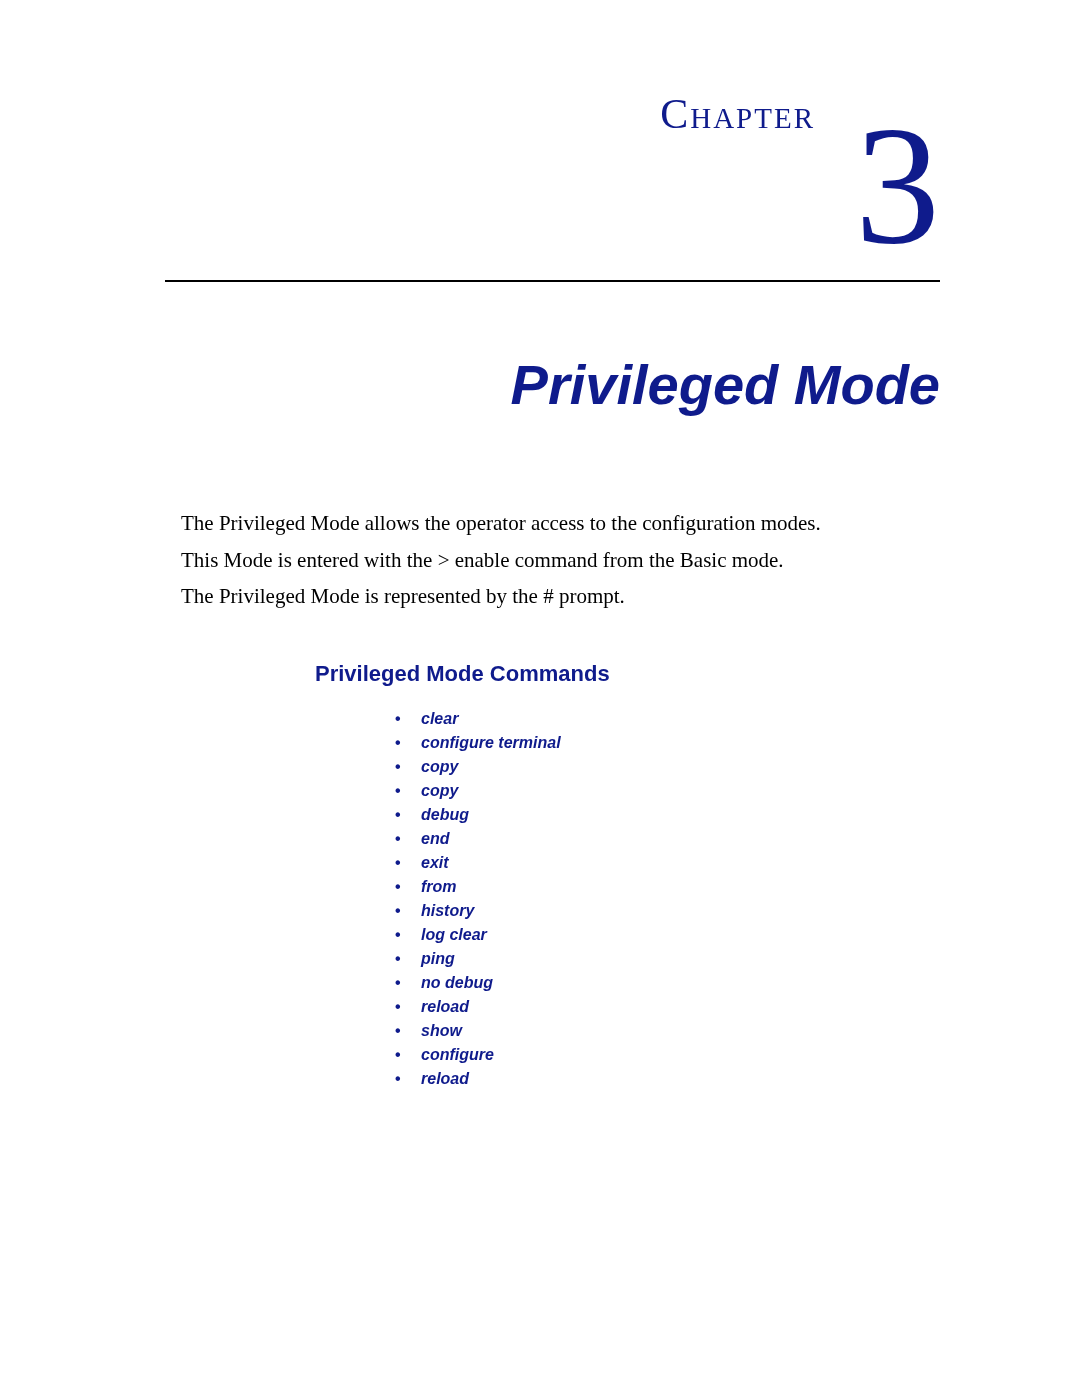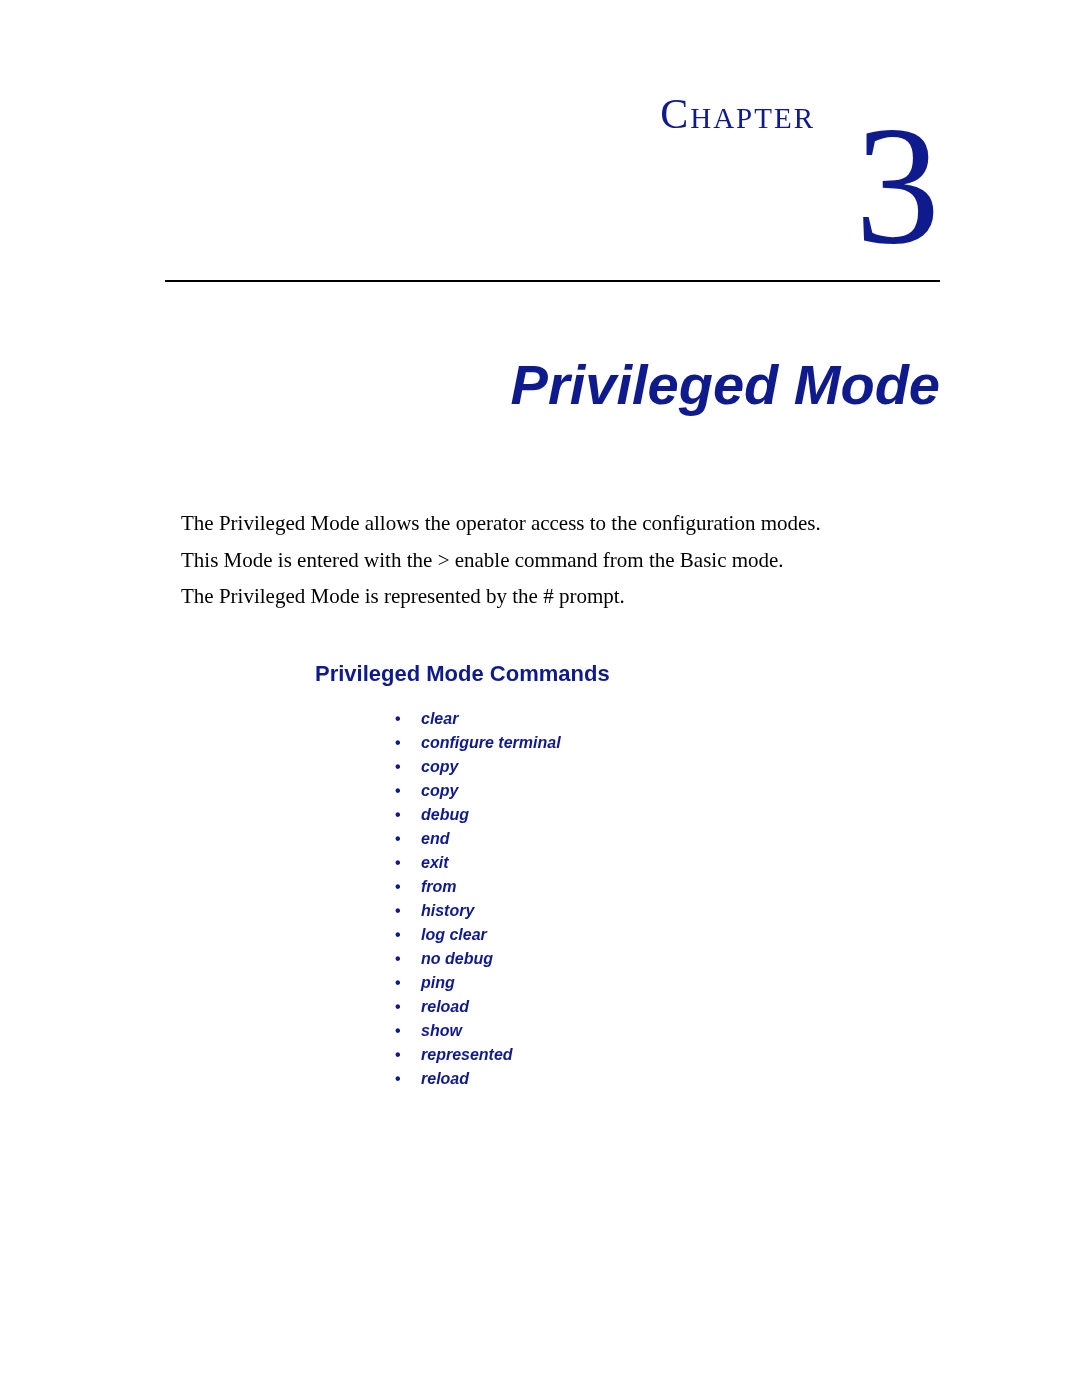--- a/index.html
+++ b/index.html
@@ -108,21 +108,21 @@
     <li>clear</li>
     <li>configure terminal</li>
     <li>copy</li>
     <li>copy</li>
     <li>debug</li>
     <li>end</li>
     <li>exit</li>
     <li>from</li>
     <li>history</li>
     <li>log clear</li>
+    <li>ping</li>
     <li>no debug</li>
-    <li>ping</li>
     <li>reload</li>
     <li>show</li>
-    <li>represented</li>
+    <li>configure</li>
     <li>reload</li>
   </ul>
 
 </div>
 
 </body></html>

